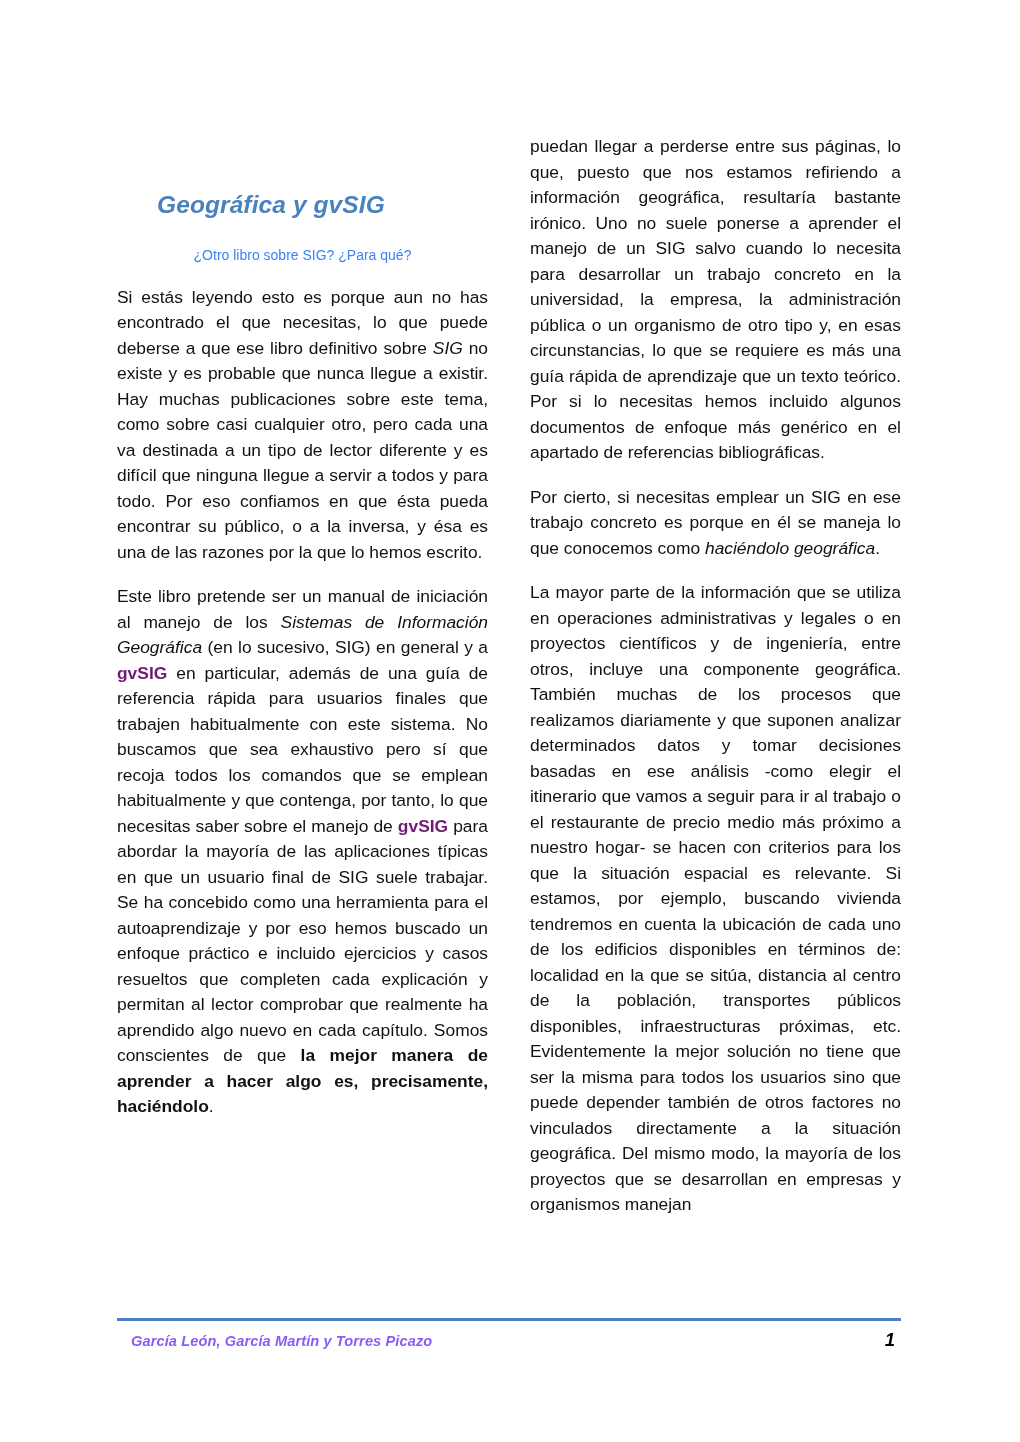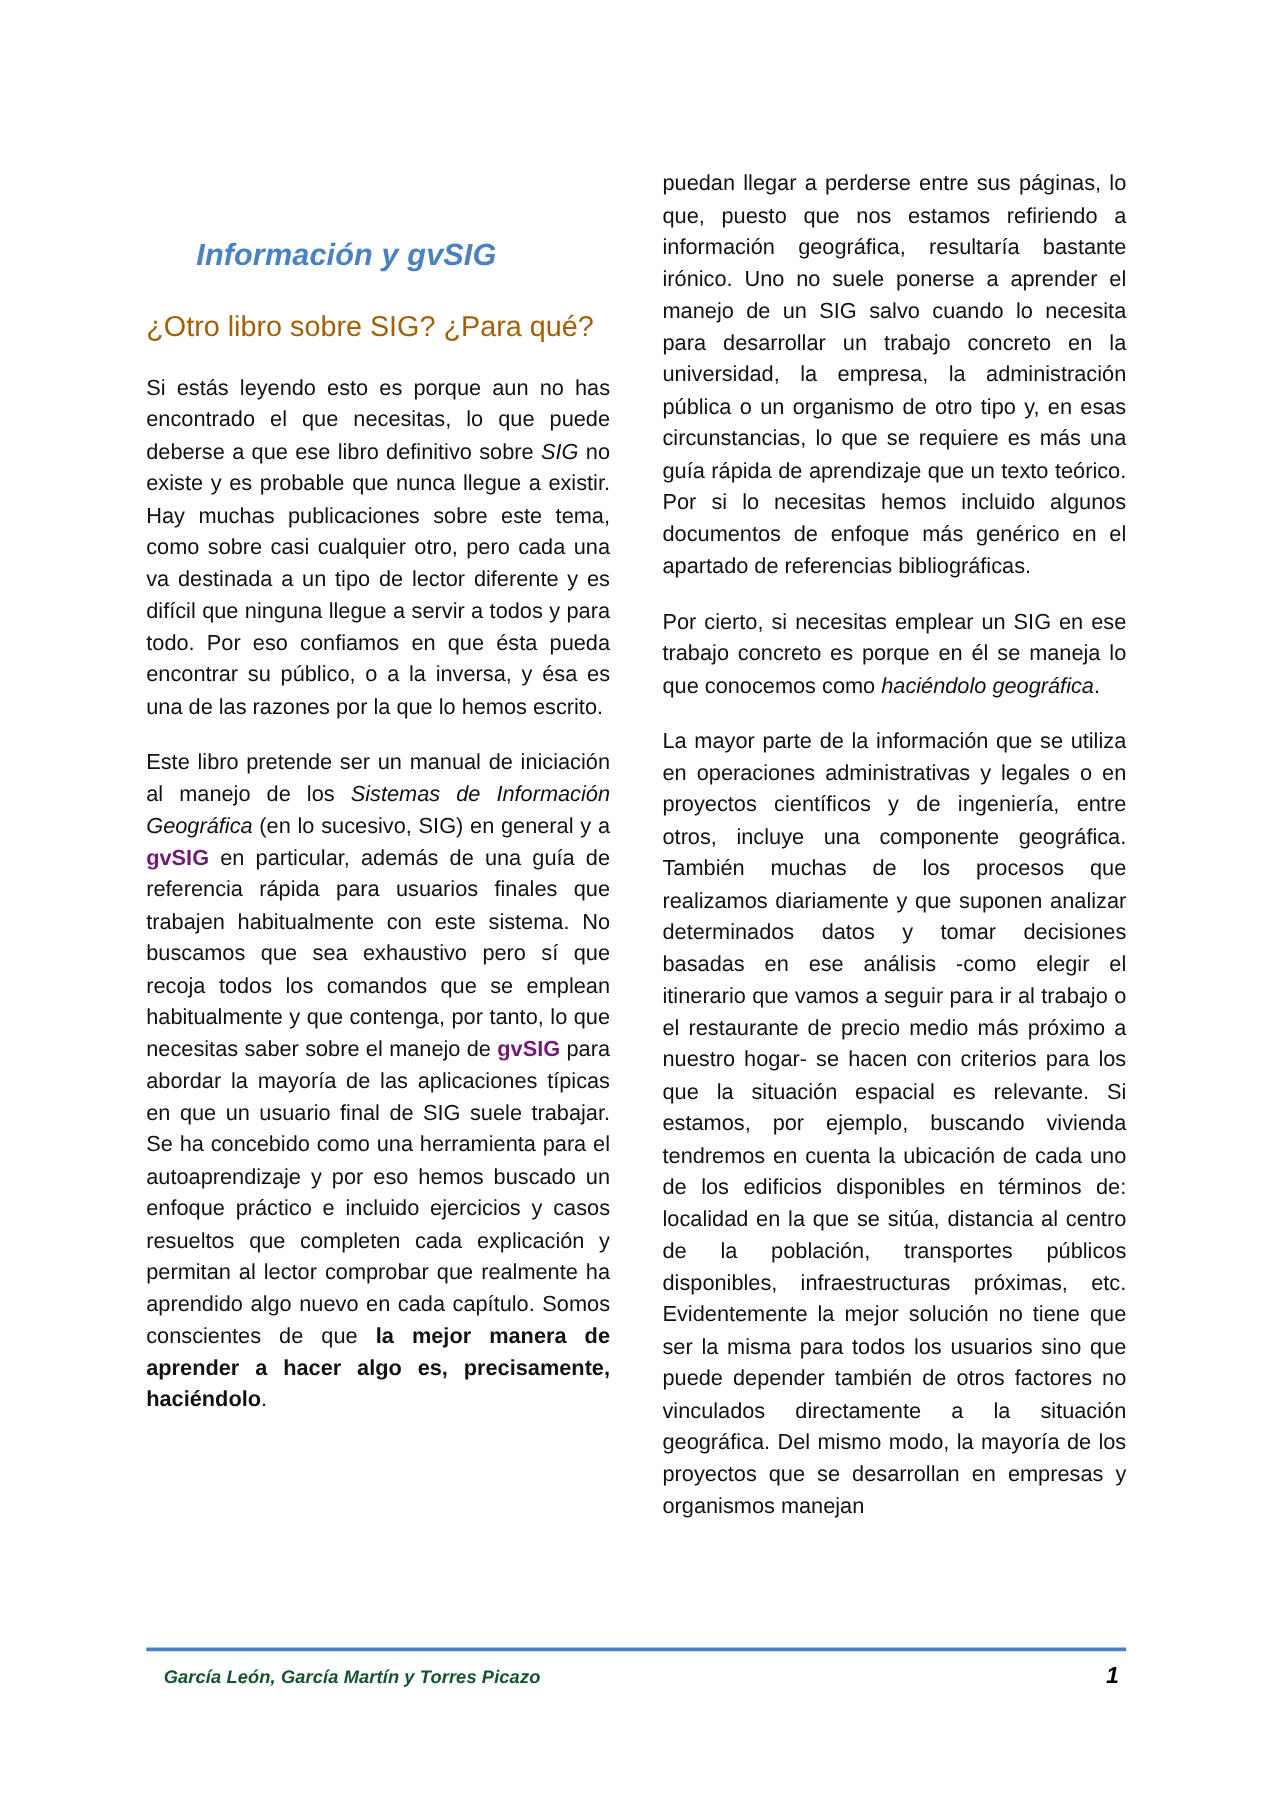--- a/index.html
+++ b/index.html
@@ -60,25 +60,25 @@
     display: block;
     padding-left: 40px;
     letter-spacing: 0.1px;
   }
   .chapter-title .tline1 {
     display: block;
     word-spacing: 5.6px;
   }
 
   .subquestion {
-    font-size: 23px;
+    font-size: 14px;
     line-height: 1.46;
     margin: 24px 0 0 0;
-    text-align: left;
-    color: #a16207;
+    text-align: center;
+    color: #3b82f6;
   }
 
   p.body {
     font-size: 17.4px;
     line-height: 1.465;
     text-align: justify;
     margin: 19px 0 0 0;
     color: #111111;
     hyphens: none;
   }
@@ -108,41 +108,41 @@
     display: flex;
     justify-content: space-between;
     align-items: baseline;
     padding: 0 6px 0 14px;
     box-sizing: border-box;
   }
   .footer-authors {
     font-size: 14.6px;
     font-weight: bold;
     font-style: italic;
-    color: #14532d;
+    color: #8b5cf6;
     letter-spacing: 0.1px;
   }
   .footer-pagenum {
     font-size: 18.5px;
     font-weight: bold;
     font-style: italic;
     color: #000000;
   }
 </style>
 </head>
 <body>
 
 <div class="page">
 
   <div class="columns">
 
     <div class="col">
 
       <h1 class="chapter-title">
-        <span class="tline2">Información y gvSIG</span>
+        <span class="tline2">Geográfica y gvSIG</span>
       </h1>
 
       <div class="subquestion">¿Otro libro sobre SIG? ¿Para qué?</div>
 
       <p class="body"><span>Si estás leyendo esto es porque aun no has encontrado el que necesitas, lo que puede deberse a que ese libro definitivo sobre </span><span class="it">SIG</span><span> no existe y es probable que nunca llegue a existir. Hay muchas publicaciones sobre este tema, como sobre casi cualquier otro, pero cada una va destinada a un tipo de lector diferente y es difícil que ninguna llegue a servir a todos y para todo. Por eso confiamos en que ésta pueda encontrar su público, o a la inversa, y ésa es una de las razones por la que lo hemos escrito.</span></p>
 
       <p class="body"><span>Este libro pretende ser un manual de iniciación al manejo de los </span><span class="it">Sistemas de Información Geográfica</span><span> (en lo sucesivo, SIG) en general y a </span><span class="gv">gvSIG</span><span> en particular, además de una guía de referencia rápida para usuarios finales que trabajen habitualmente con este sistema. No buscamos que sea exhaustivo pero sí que recoja todos los comandos que se emplean habitualmente y que contenga, por tanto, lo que necesitas saber sobre el manejo de </span><span class="gv">gvSIG</span><span> para abordar la mayoría de las aplicaciones típicas en que un usuario final de SIG suele trabajar. Se ha concebido como una herramienta para el autoaprendizaje y por eso hemos buscado un enfoque práctico e incluido ejercicios y casos resueltos que completen cada explicación y permitan al lector comprobar que realmente ha aprendido algo nuevo en cada capítulo. Somos conscientes de que </span><span class="bd">la mejor manera de aprender a hacer algo es, precisamente, haciéndolo</span><span>.</span></p>
 
 
     </div>

